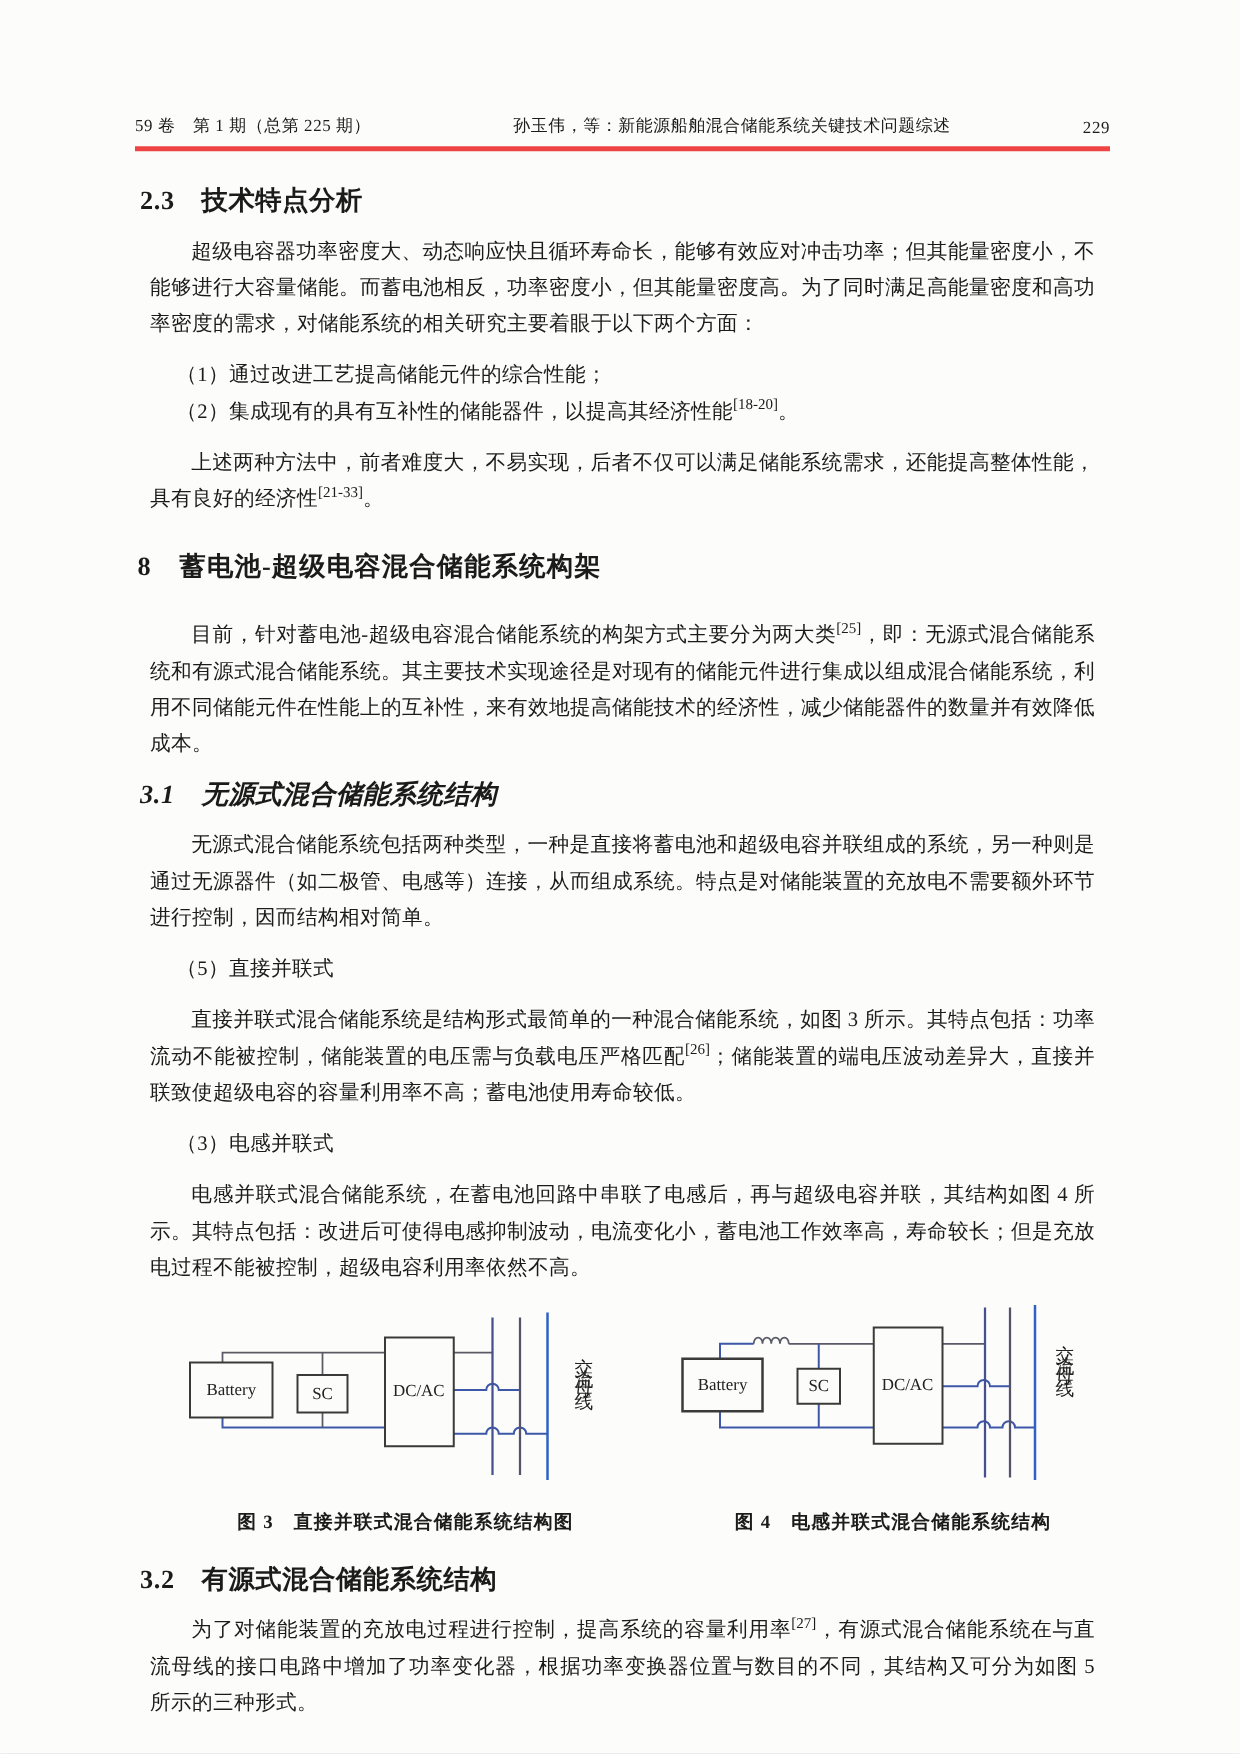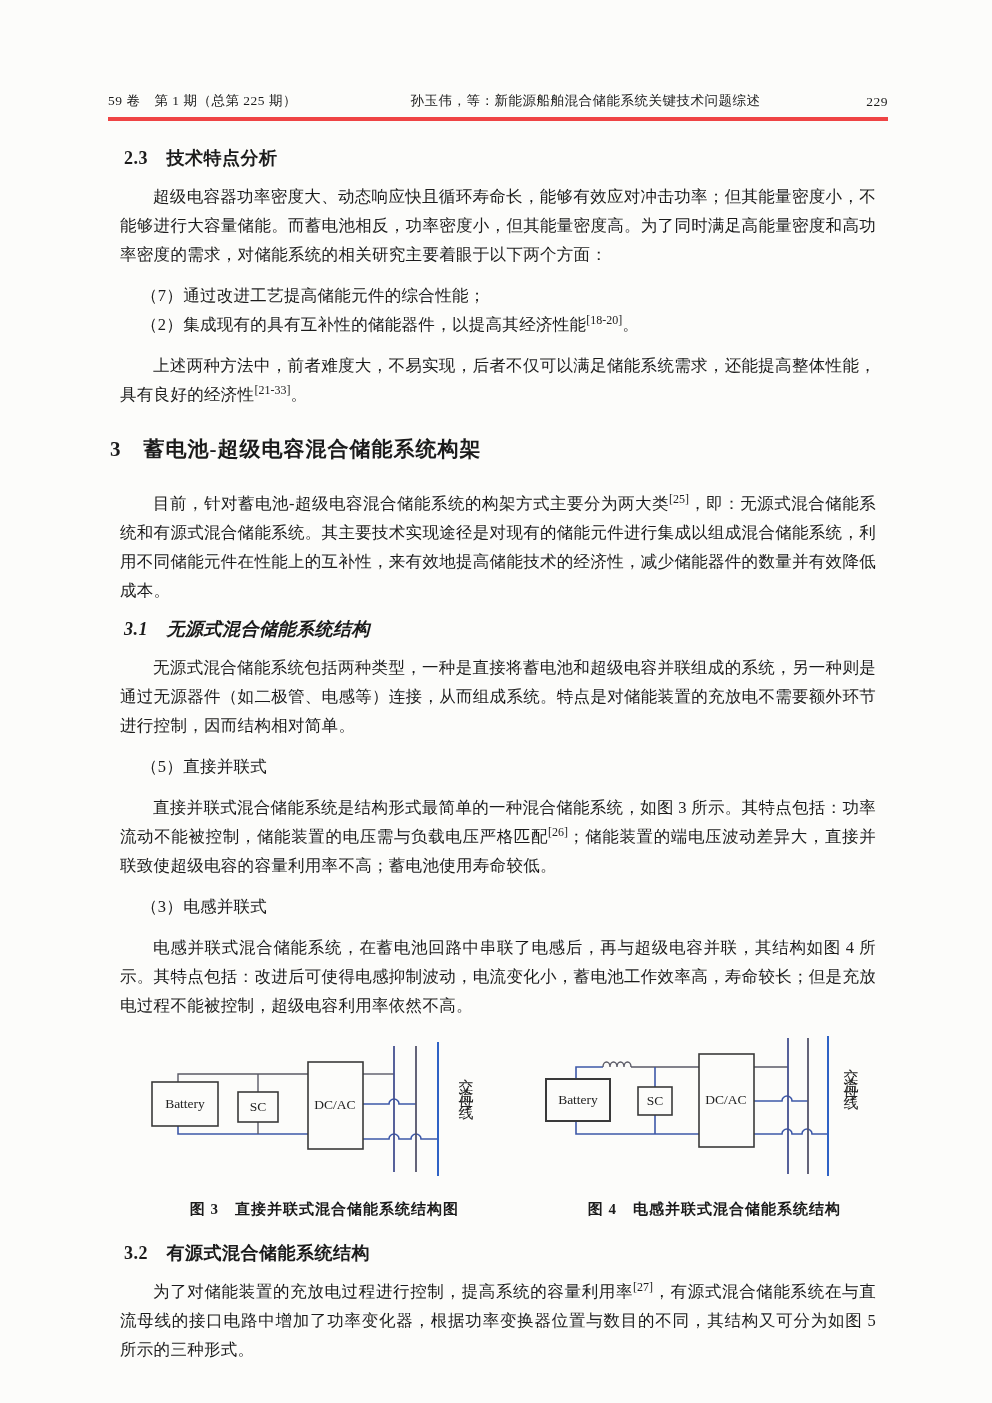--- a/index.html
+++ b/index.html
@@ -17,21 +17,21 @@
   .pg-header{
     display:flex;align-items:flex-end;
     padding-top:92px;padding-bottom:7px;
     border-bottom:4px solid #ef4444;
     font-size:13.5px;letter-spacing:.5px;
   }
   .pg-header .h-left{width:235px;}
   .pg-header .h-center{flex:1;text-align:center;}
   .pg-header .h-right{width:60px;text-align:right;}
   
-  .h2{font-weight:bold;font-size:18px;margin:25px 0 6px 16px;letter-spacing:.5px;}
+  .h2{font-weight:bold;font-size:21px;margin:25px 0 6px 4px;letter-spacing:.5px;}
   .h1{font-weight:bold;font-size:21px;margin:26px 0 26px 2px;letter-spacing:1px;}
   p.para{margin:12px;font-size:16.5px;line-height:29px;text-align:justify;text-indent:2em;letter-spacing:.3px;}
   p.item{margin:0;font-size:16.5px;line-height:29px;text-indent:2em;letter-spacing:.3px;}
   sup.ref{font-size:12px;line-height:0;vertical-align:super;letter-spacing:0;}
   
   .figures-row{display:flex;margin-top:14px;}
   .fig-block{position:relative;}
   .fig-block.f3{margin-left:18px;width:398px;}
   .fig-block.f4{margin-left:18px;width:348px;}
   .fig-canvas{position:relative;height:150px;}
@@ -60,25 +60,25 @@
   <div class="content">
 
     <div class="pg-header">
       <div class="h-left">59 卷　第 1 期（总第 225 期）</div>
       <div class="h-center">孙玉伟，等：新能源船舶混合储能系统关键技术问题综述</div>
       <div class="h-right">229</div>
     </div>
 
     <div class="h2">2.3　技术特点分析</div>
     <p class="para"><span>超级电容器功率密度大、动态响应快且循环寿命长，能够有效应对冲击功率；但其能量密度小，不能够进行大容量储能。而蓄电池相反，功率密度小，但其能量密度高。为了同时满足高能量密度和高功率密度的需求，对储能系统的相关研究主要着眼于以下两个方面：</span></p>
-    <p class="item"><span>（7）通过改进工艺提高储能元件的综合性能；</span></p>
+    <p class="item"><span>（1）通过改进工艺提高储能元件的综合性能；</span></p>
     <p class="item"><span>（2）集成现有的具有互补性的储能器件，以提高其经济性能</span><sup class="ref">[18-20]</sup><span>。</span></p>
     <p class="para"><span>上述两种方法中，前者难度大，不易实现，后者不仅可以满足储能系统需求，还能提高整体性能，具有良好的经济性</span><sup class="ref">[21-33]</sup><span>。</span></p>
 
-    <div class="h1">3　蓄电池-超级电容混合储能系统构架</div>
+    <div class="h1">8　蓄电池-超级电容混合储能系统构架</div>
     <p class="para"><span>目前，针对蓄电池-超级电容混合储能系统的构架方式主要分为两大类</span><sup class="ref">[25]</sup><span>，即：无源式混合储能系统和有源式混合储能系统。其主要技术实现途径是对现有的储能元件进行集成以组成混合储能系统，利用不同储能元件在性能上的互补性，来有效地提高储能技术的经济性，减少储能器件的数量并有效降低成本。</span></p>
 
     <div class="h2" style="margin-top:10px;font-style:italic;">3.1　无源式混合储能系统结构</div>
     <p class="para"><span>无源式混合储能系统包括两种类型，一种是直接将蓄电池和超级电容并联组成的系统，另一种则是通过无源器件（如二极管、电感等）连接，从而组成系统。特点是对储能装置的充放电不需要额外环节进行控制，因而结构相对简单。</span></p>
     <p class="item"><span>（5）直接并联式</span></p>
     <p class="para"><span>直接并联式混合储能系统是结构形式最简单的一种混合储能系统，如图 3 所示。其特点包括：功率流动不能被控制，储能装置的电压需与负载电压严格匹配</span><sup class="ref">[26]</sup><span>；储能装置的端电压波动差异大，直接并联致使超级电容的容量利用率不高；蓄电池使用寿命较低。</span></p>
     <p class="item"><span>（3）电感并联式</span></p>
     <p class="para"><span>电感并联式混合储能系统，在蓄电池回路中串联了电感后，再与超级电容并联，其结构如图 4 所示。其特点包括：改进后可使得电感抑制波动，电流变化小，蓄电池工作效率高，寿命较长；但是充放电过程不能被控制，超级电容利用率依然不高。</span></p>
 
     <div class="figures-row">

